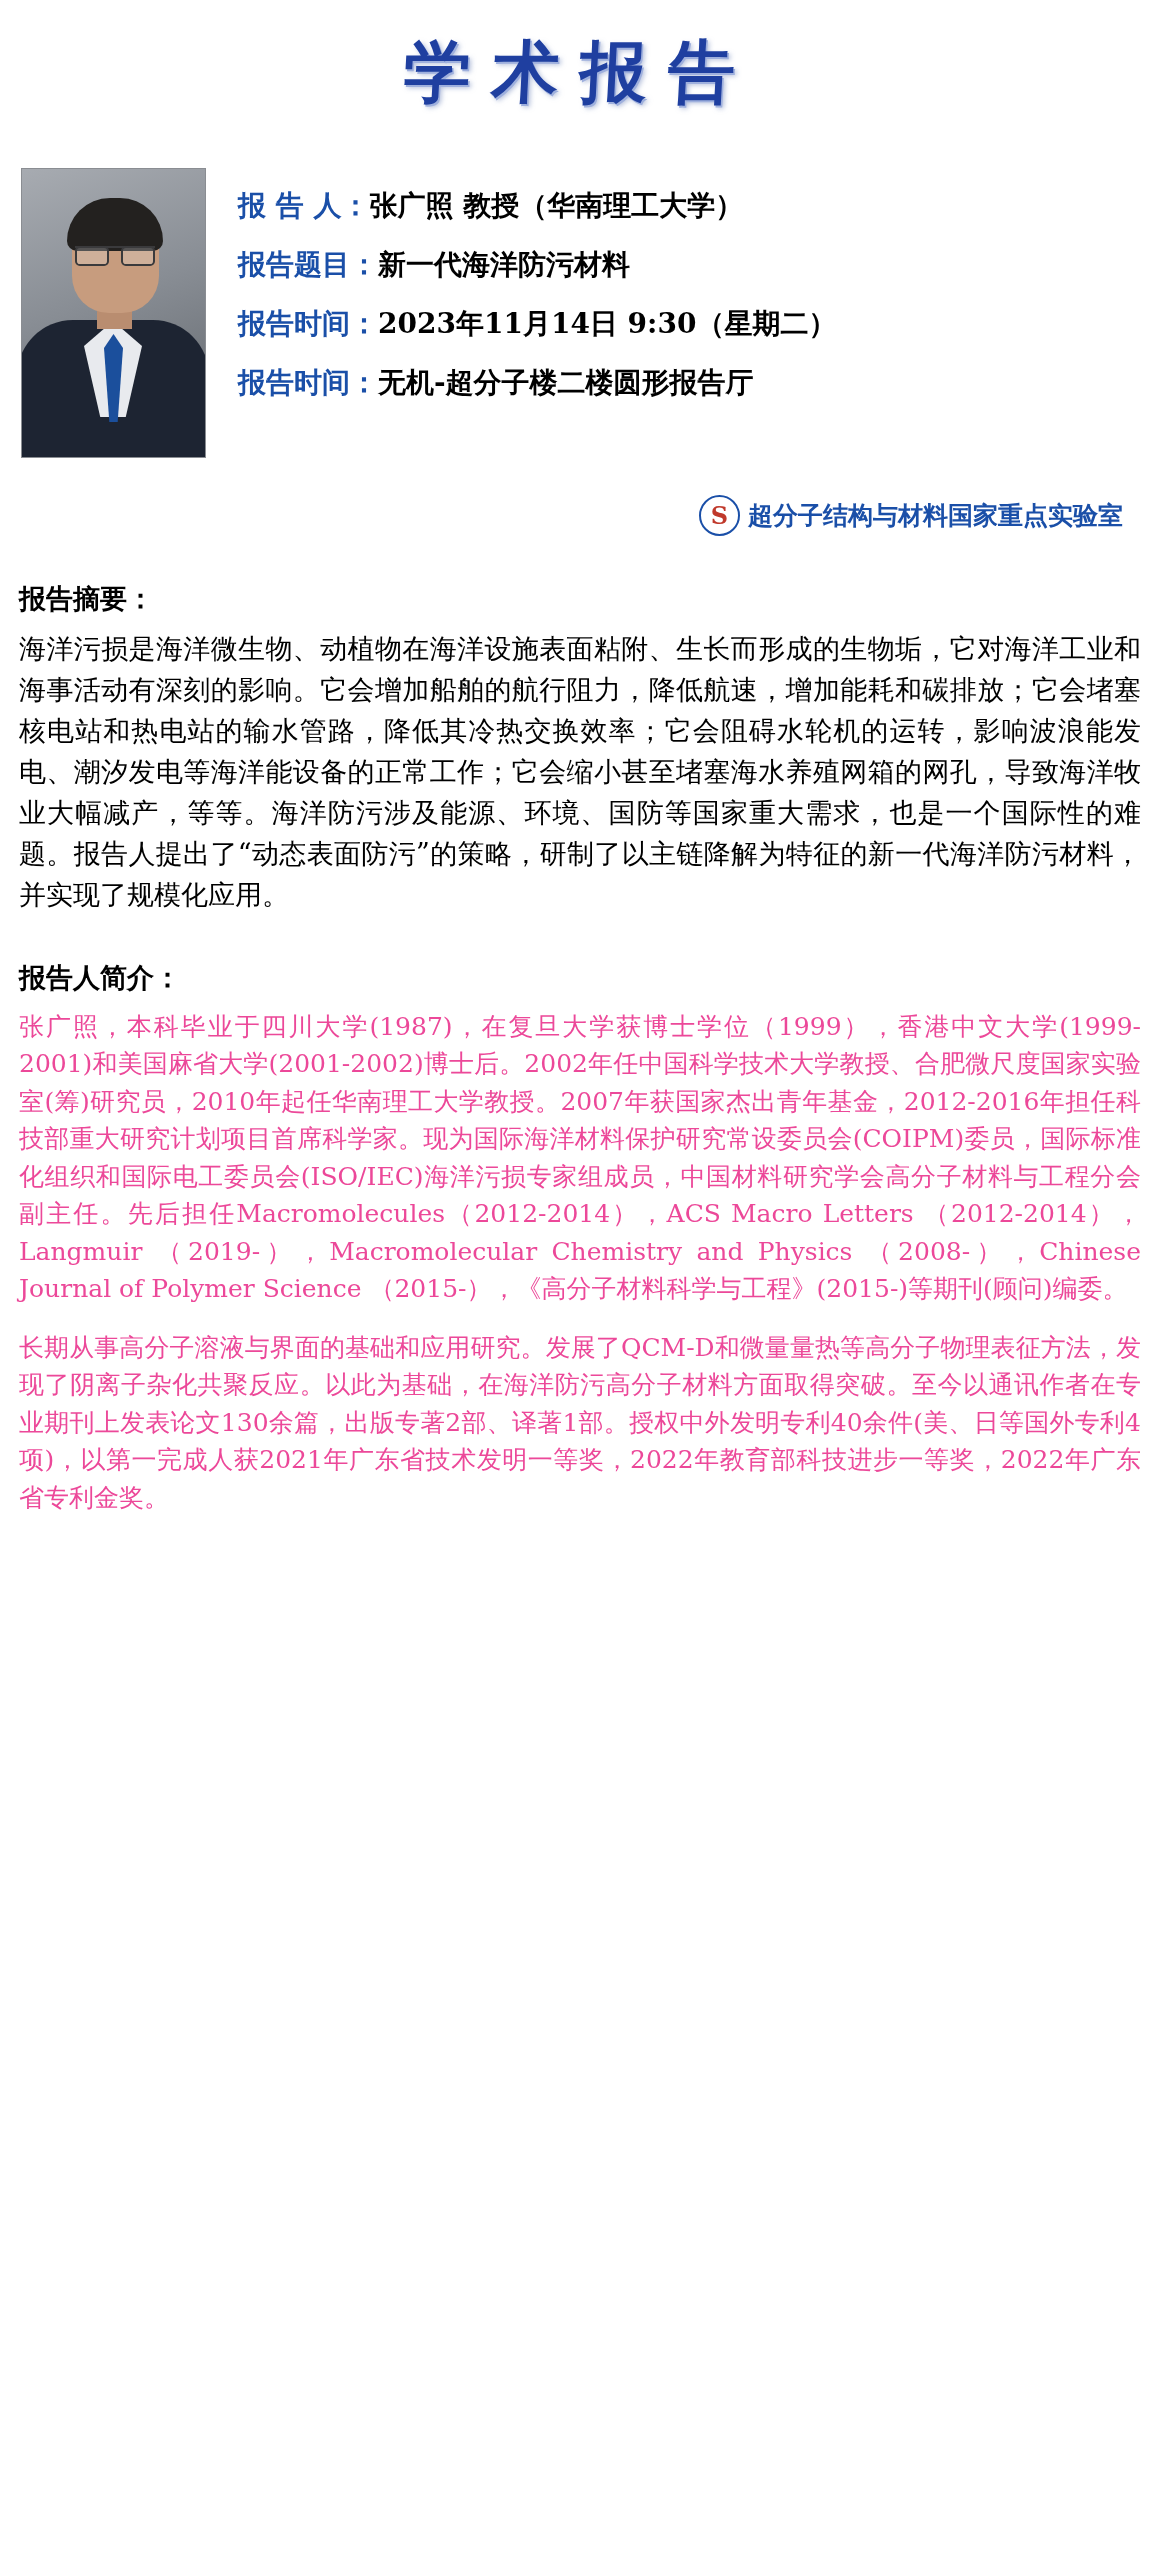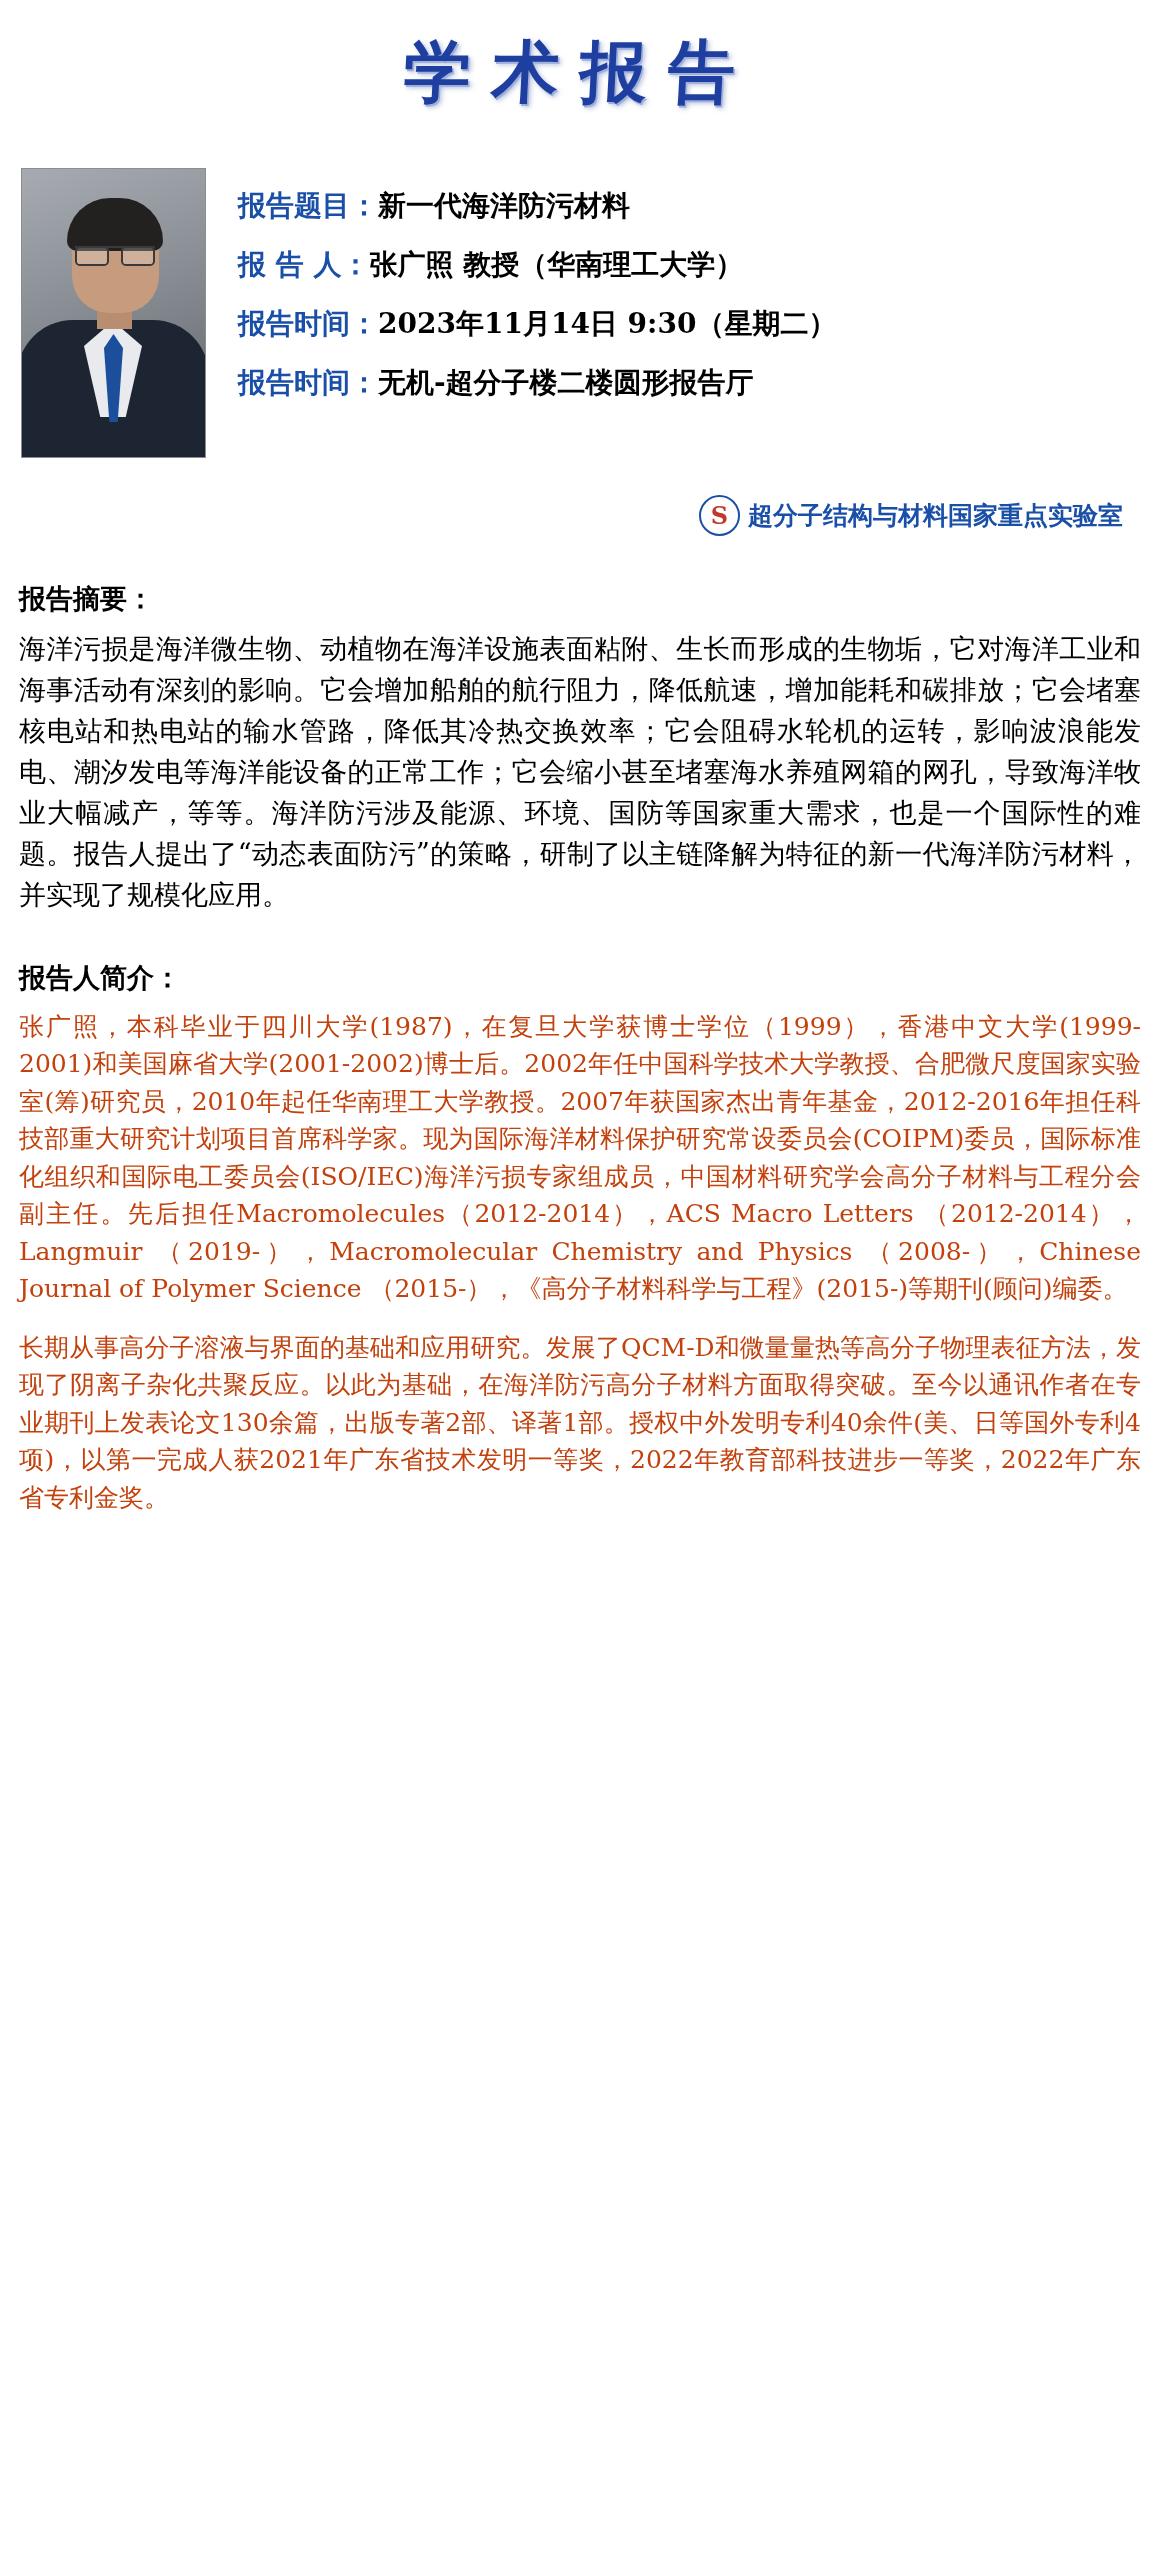--- a/index.html
+++ b/index.html
@@ -196,21 +196,21 @@
     font-family: "DejaVu Serif", serif;
     color: #000000;
     margin: 0 0 13px 0;
   }
   .para-serif {
     font-size: 25px;
     line-height: 1.5;
     text-align: justify;
     text-justify: inter-ideograph;
     font-family: "DejaVu Serif", serif;
-    color: #c2410c;
+    color: #ec4899;
     margin: 0 0 21px 0;
   }
 </style>
 </head>
 <body>
 
 <div class="page">
 
   <div class="title-wrap">
     <div class="title">学术报告</div>
@@ -223,26 +223,26 @@
       <div class="shirt"></div>
       <div class="tie"></div>
       <div class="neck"></div>
       <div class="head"></div>
       <div class="hair"></div>
       <div class="glasses"></div>
     </div>
 
     <div class="info-list">
       <div class="info-row">
+        <span class="info-label">报 告 人：</span>
+        <span class="info-value">张广照 教授（华南理工大学）</span>
+      </div>
+      <div class="info-row">
         <span class="info-label">报告题目：</span>
         <span class="info-value">新一代海洋防污材料</span>
-      </div>
-      <div class="info-row">
-        <span class="info-label">报 告 人：</span>
-        <span class="info-value">张广照 教授（华南理工大学）</span>
       </div>
       <div class="info-row">
         <span class="info-label">报告时间：</span>
         <span class="info-value">2023年11月14日 9:30（星期二）</span>
       </div>
       <div class="info-row">
         <span class="info-label">报告时间：</span>
         <span class="info-value">无机-超分子楼二楼圆形报告厅</span>
       </div>
     </div>

